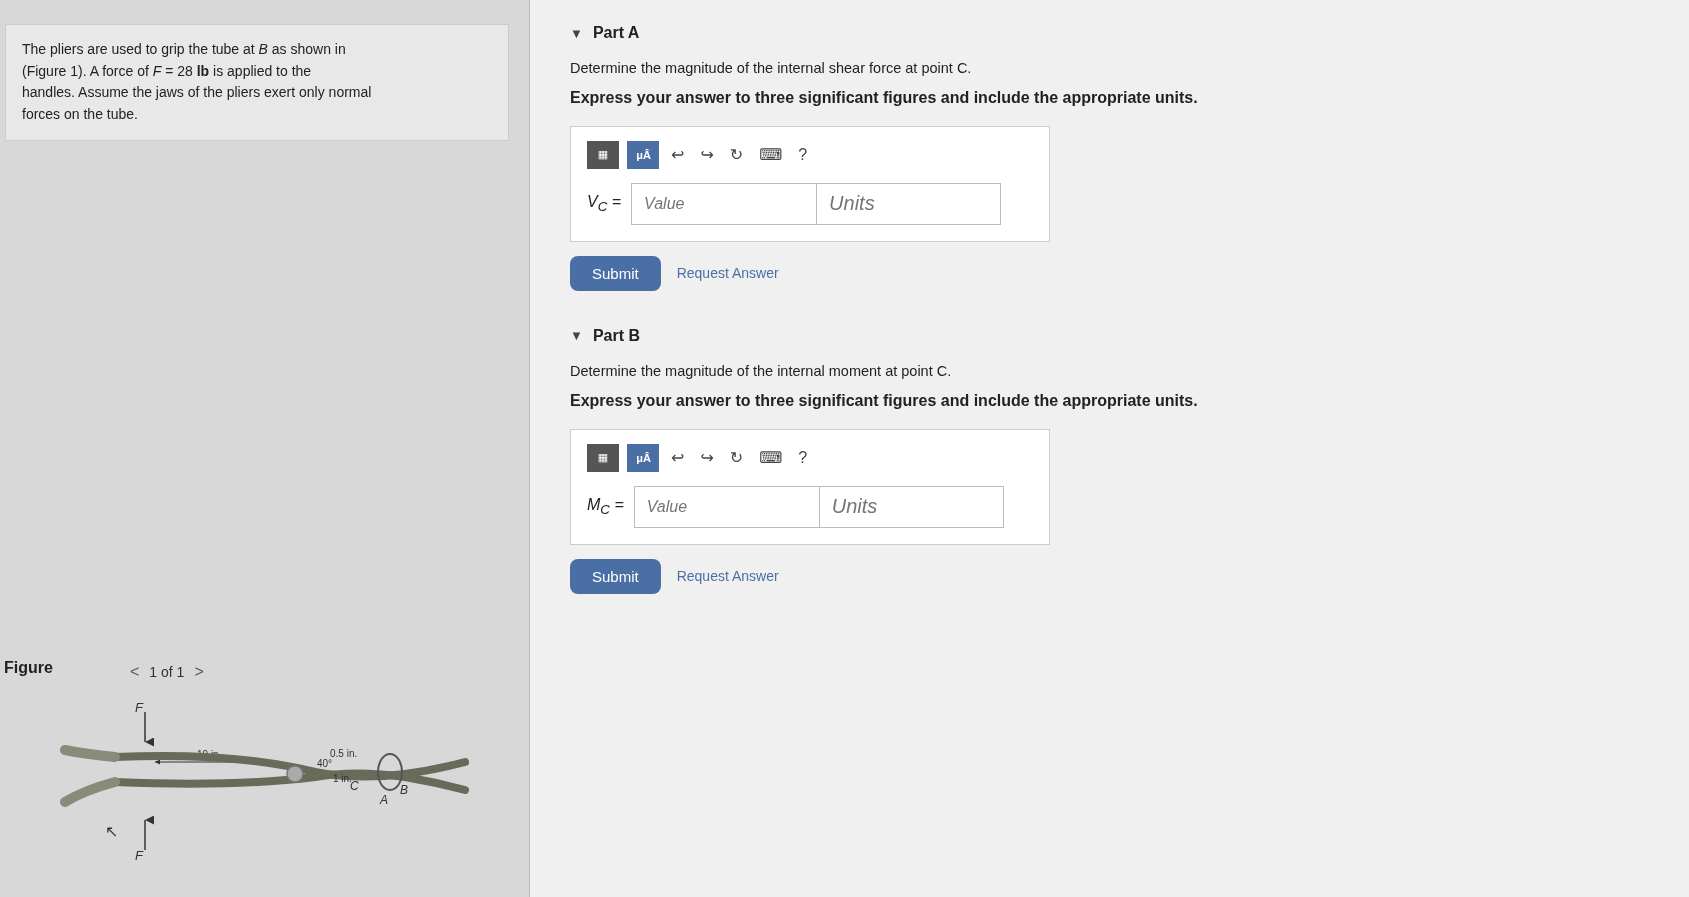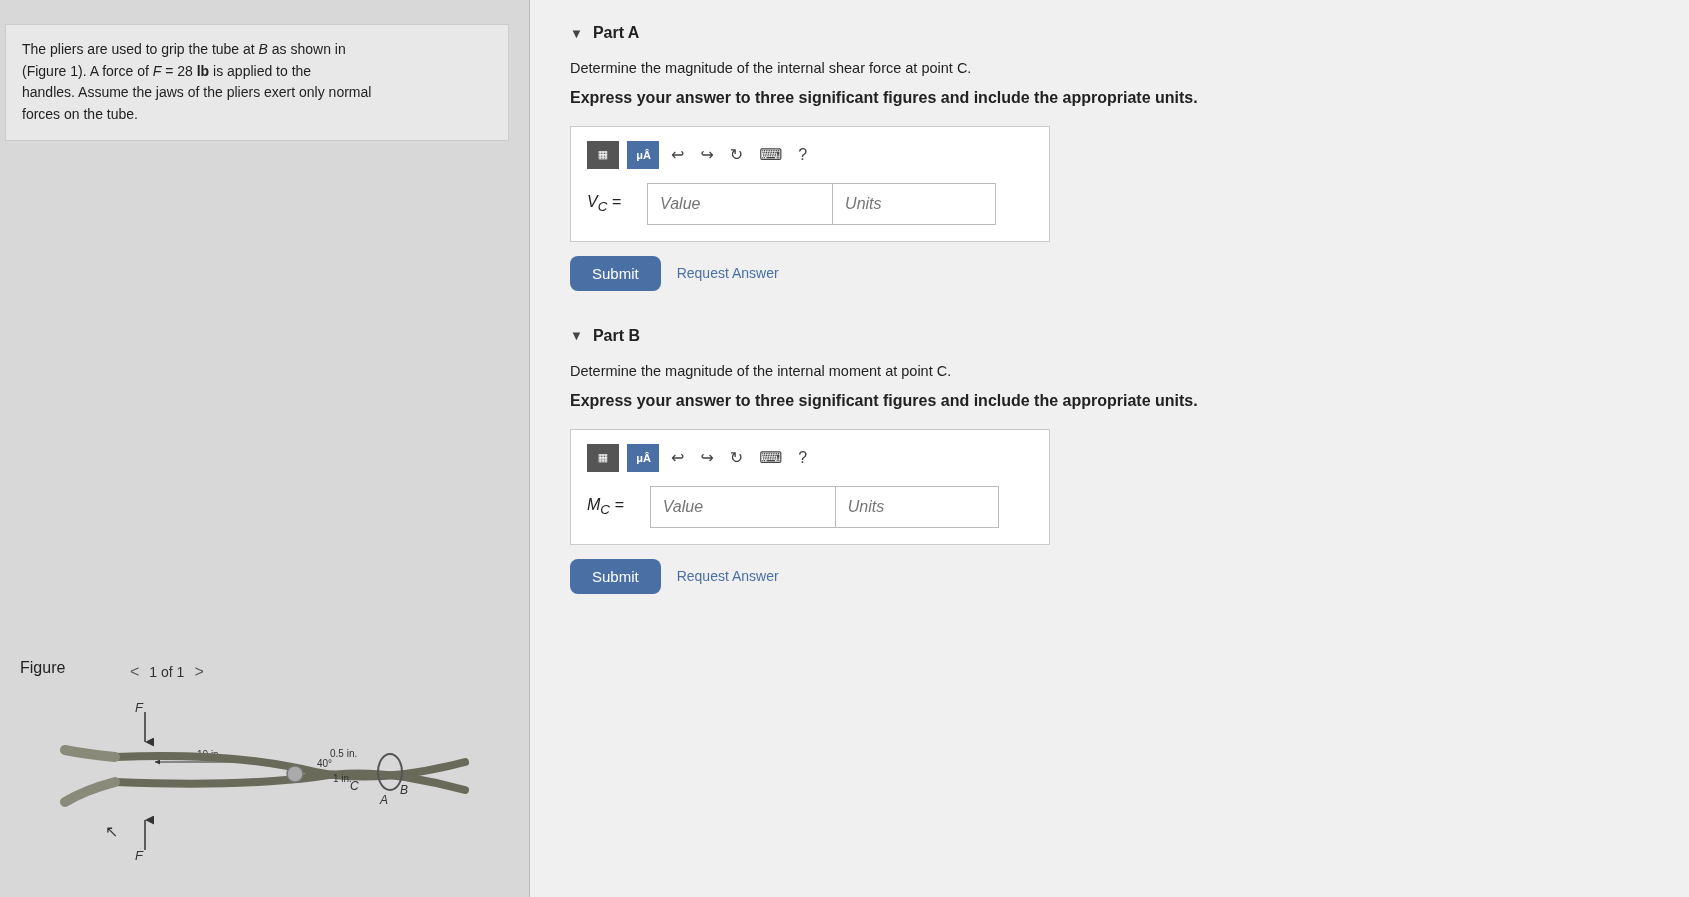--- a/index.html
+++ b/index.html
@@ -28,22 +28,22 @@
       padding: 14px 16px;
       font-size: 14px;
       line-height: 1.55;
       color: #222;
       margin-bottom: 20px;
     }
 
     .figure-label {
       position: absolute;
       bottom: 220px;
-      left: 20px;
-      font-weight: normal;
+      left: 4px;
+      font-weight: bold;
       font-size: 16px;
     }
 
     .figure-nav {
       position: absolute;
       bottom: 216px;
       left: 130px;
       display: flex;
       align-items: center;
       gap: 10px;
@@ -172,42 +172,42 @@
 
     .input-row {
       display: flex;
       align-items: center;
       gap: 0;
     }
 
     .input-label {
       font-style: italic;
       font-size: 16px;
-      margin-right: 26px;
+      margin-right: 10px;
       white-space: nowrap;
       color: #222;
     }
 
     .value-input {
       border: 1px solid #bbb;
       border-right: none;
       height: 42px;
       width: 185px;
       font-size: 16px;
       font-style: italic;
       color: #14532d;
       padding: 0 12px;
       outline: none;
     }
 
     .units-input {
       border: 1px solid #bbb;
       height: 42px;
-      width: 164px;
-      font-size: 16px;
+      width: 185px;
+      font-size: 20px;
       font-style: italic;
       color: #999;
       padding: 0 12px;
       outline: none;
     }
 
     .action-row {
       display: flex;
       align-items: center;
       gap: 16px;

